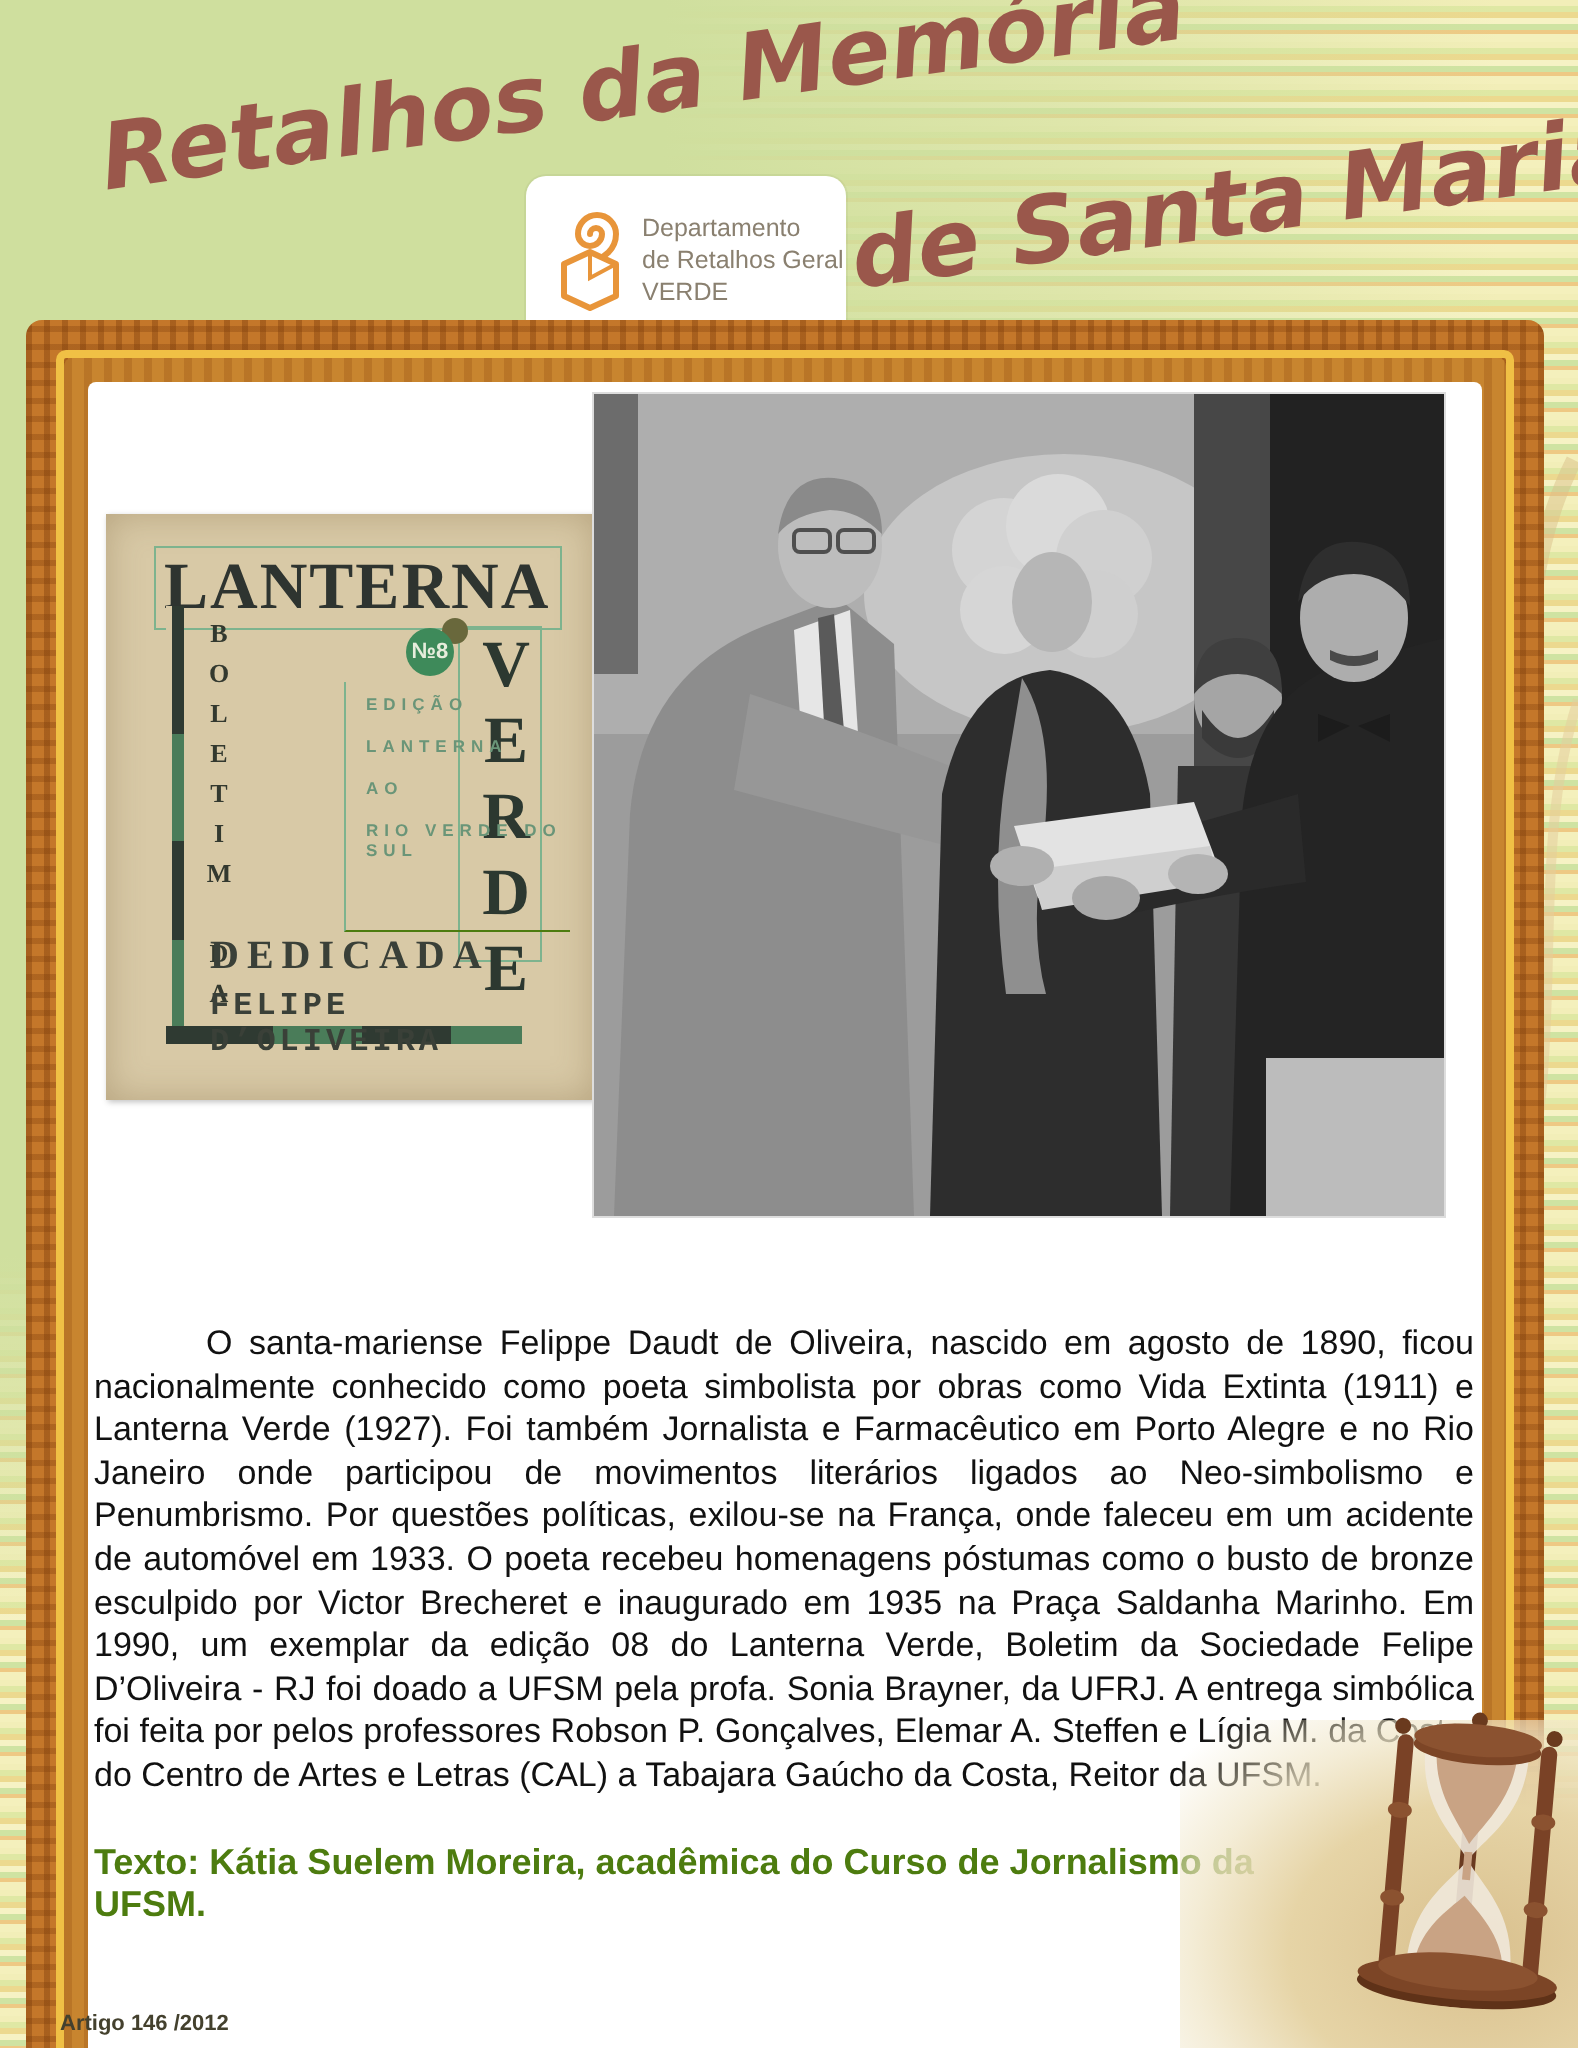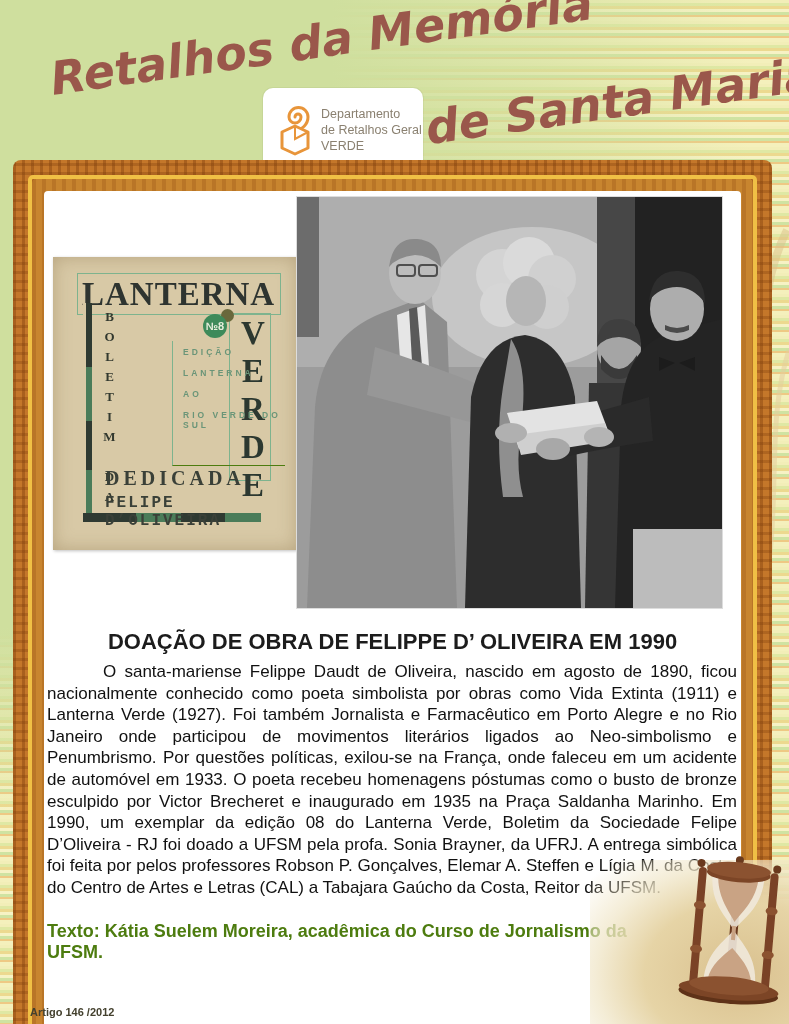--- a/index.html
+++ b/index.html
@@ -182,21 +182,20 @@
           <path d="M352 200 Q290 218 252 228 L258 262 Q312 250 356 244 Z" fill="#2a2a2a"></path>
 
           <path d="M210 216 L300 204 L312 236 L222 252 Z" fill="#e3e3e3"></path>
           <path d="M218 238 L308 226 L312 244 L224 258 Z" fill="#cfcfcf"></path>
           <ellipse cx="214" cy="236" rx="16" ry="10" fill="#b0b0b0"></ellipse>
           <ellipse cx="256" cy="252" rx="17" ry="11" fill="#a8a8a8"></ellipse>
           <ellipse cx="302" cy="240" rx="15" ry="10" fill="#b4b4b4"></ellipse>
         </svg>
       </div>
 
-      <div class="article-title">DOAÇÃO DE OBRA DE FELIPPE D’ OLIVEIRA EM 1990</div>
       <div class="article-body">O santa-mariense Felippe Daudt de Oliveira, nascido em agosto de 1890, ficou nacionalmente conhecido como poeta simbolista por obras como Vida Extinta (1911) e Lanterna Verde (1927). Foi também Jornalista e Farmacêutico em Porto Alegre e no Rio Janeiro onde participou de movimentos literários ligados ao Neo-simbolismo e Penumbrismo. Por questões políticas, exilou-se na França, onde faleceu em um acidente de automóvel em 1933. O poeta recebeu homenagens póstumas como o busto de bronze esculpido por Victor Brecheret e inaugurado em 1935 na Praça Saldanha Marinho. Em 1990, um exemplar da edição 08 do Lanterna Verde, Boletim da Sociedade Felipe D’Oliveira - RJ foi doado a UFSM pela profa. Sonia Brayner, da UFRJ. A entrega simbólica foi feita por pelos professores Robson P. Gonçalves, Elemar A. Steffen e Lígia M. da Costa, do Centro de Artes e Letras (CAL) a Tabajara Gaúcho da Costa, Reitor da UFSM.</div>
       <div class="article-credit">Texto: Kátia Suelem Moreira, acadêmica do Curso de Jornalismo da UFSM.</div>
     </div>
   </div>
 
   <div class="dune"></div>
   <div class="hourglass">
     <svg width="104" height="156" viewBox="0 0 104 156">
       <ellipse cx="52" cy="146" rx="50" ry="10" fill="#5f3218"></ellipse>
       <ellipse cx="52" cy="142" rx="50" ry="10" fill="#7c4526"></ellipse>

